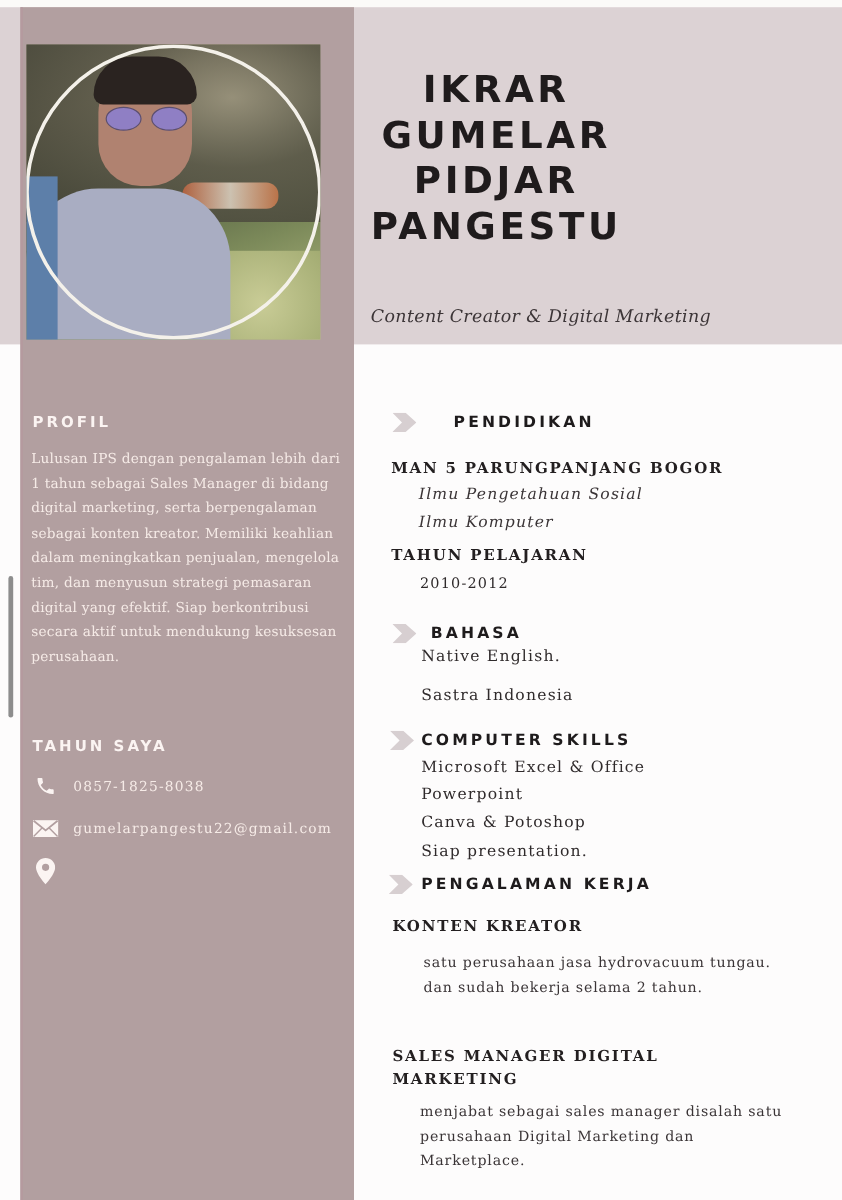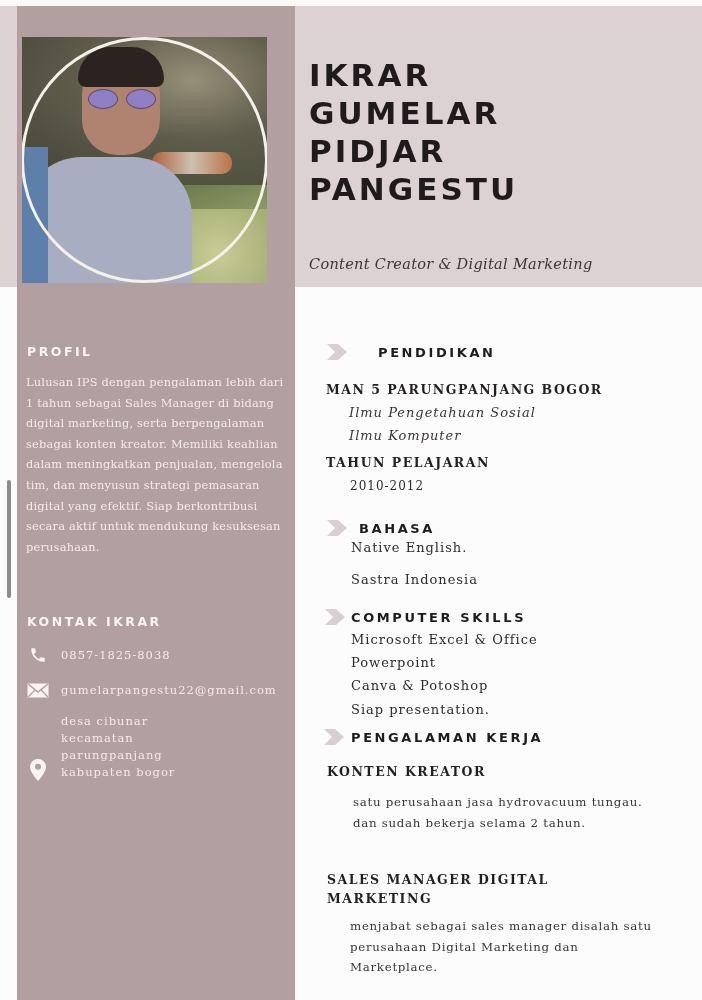--- a/index.html
+++ b/index.html
@@ -22,21 +22,21 @@
   .photo-person-shirt { position:absolute; left:0px; top:120px; width:170px; height:140px; border-radius:60px 60px 0 0; background:#a9adc2; }
   .photo-person-head { position:absolute; left:60px; top:18px; width:78px; height:100px; border-radius:40px 40px 36px 36px; background:#b08270; }
   .photo-person-hair { position:absolute; left:56px; top:10px; width:86px; height:40px; border-radius:40px 40px 10px 10px; background:#2a2320; }
   .photo-glasses { position:absolute; left:66px; top:52px; width:70px; height:20px; }
   .photo-glasses span { position:absolute; top:0; width:30px; height:20px; border-radius:50%; background:#8f7fc4; border:1px solid #5c4f6f; }
   .photo-strap { position:absolute; left:0; top:110px; width:26px; height:150px; background:#5d7fa9; }
   .photo-ring { position:absolute; left:-1px; top:0px; width:247px; height:246px; border-radius:50%; border:3px solid #f4f1ea; }
 
   .name-block { position: absolute; left: 309px; top: 56px; font-family: "DejaVu Sans", sans-serif; font-weight: bold;
     font-size: 31px; line-height: 38px; letter-spacing: 3px; color: #1f1b1c; }
-  .name-block div { white-space: nowrap; }
+  .name-block div { white-space: nowrap; text-align: center; }
   .subtitle { position: absolute; left: 309px; top: 256px; font-family: "DejaVu Serif", serif; font-style: italic;
     font-size: 14.5px; color: #3c3537; letter-spacing: 0.3px; white-space: nowrap; }
 
   .left-heading { position: absolute; left: 27px; font-family: "DejaVu Sans", sans-serif; font-weight: bold;
     font-size: 12.5px; letter-spacing: 2.5px; color: #fbf4f2; }
   .profile-text { position: absolute; left: 26px; top: 372px; width: 266px; font-size: 11.4px; line-height: 20.6px;
     color: #f6ebe7; letter-spacing: 0.2px; }
 
   .contact-row { position: absolute; left: 27px; display: flex; align-items: flex-end; }
   .contact-icon { width: 22px; height: 18px; display: inline-flex; align-items: center; justify-content: center; margin-right: 12px; }
@@ -83,21 +83,21 @@
   <div>IKRAR</div>
   <div>GUMELAR</div>
   <div>PIDJAR</div>
   <div>PANGESTU</div>
 </div>
 <div class="subtitle">Content Creator &amp; Digital Marketing</div>
 
 <div class="left-heading" style="top:344px">PROFIL</div>
 <div class="profile-text">Lulusan IPS dengan pengalaman lebih dari 1 tahun sebagai Sales Manager di bidang digital marketing, serta berpengalaman sebagai konten kreator. Memiliki keahlian dalam meningkatkan penjualan, mengelola tim, dan menyusun strategi pemasaran digital yang efektif. Siap berkontribusi secara aktif untuk mendukung kesuksesan perusahaan.</div>
 
-<div class="left-heading" style="top:614px">KONTAK IKRAR</div>
+<div class="left-heading" style="top:614px">TAHUN SAYA</div>
 
 <div class="contact-row" style="top:646px">
   <span class="contact-icon">
     <svg width="18" height="18" viewBox="0 0 24 24">
         <path fill="#fbf4f2" d="M6.6 10.8c1.4 2.8 3.8 5.1 6.6 6.6l2.2-2.2c.3-.3.7-.4 1-.2 1.1.4 2.3.6 3.6.6.6 0 1 .4 1 1V20c0 .6-.4 1-1 1C10.6 21 3 13.4 3 4c0-.6.4-1 1-1h3.5c.6 0 1 .4 1 1 0 1.3.2 2.5.6 3.6.1.3 0 .7-.2 1L6.6 10.8z"></path>
       </svg>
   </span>
   <span class="contact-text">0857-1825-8038</span>
 </div>
 
@@ -110,26 +110,20 @@
       </svg>
   </span>
   <span class="contact-text">gumelarpangestu22@gmail.com</span>
 </div>
 
 <div class="contact-row" style="top:713px">
   <span class="contact-icon" style="height:22px;margin-top:2px">
     <svg width="16" height="22" viewBox="0 0 16 22">
         <path fill="#fbf4f2" d="M8 0C3.6 0 0 3.5 0 7.8 0 13.5 8 22 8 22s8-8.5 8-14.2C16 3.5 12.4 0 8 0zm0 10.8a3 3 0 1 1 0-6 3 3 0 0 1 0 6z"></path>
       </svg>
-  </span>
-  <span class="contact-text">
-    <div>desa cibunar</div>
-    <div>kecamatan</div>
-    <div>parungpanjang</div>
-    <div>kabupaten bogor</div>
   </span>
 </div>
 
 <div class="section-head" style="left:327px;top:344px">
   <svg class="chev" viewBox="0 0 20 16">
       <path d="M0 0 H11 L20 8 L11 16 H0 L8 8 Z" fill="#d7cfd1"></path>
     </svg>
   <span class="section-title" style="margin-left:19px">PENDIDIKAN</span>
 </div>
 <div class="r-bold" style="top:382px">MAN 5 PARUNGPANJANG BOGOR</div>

